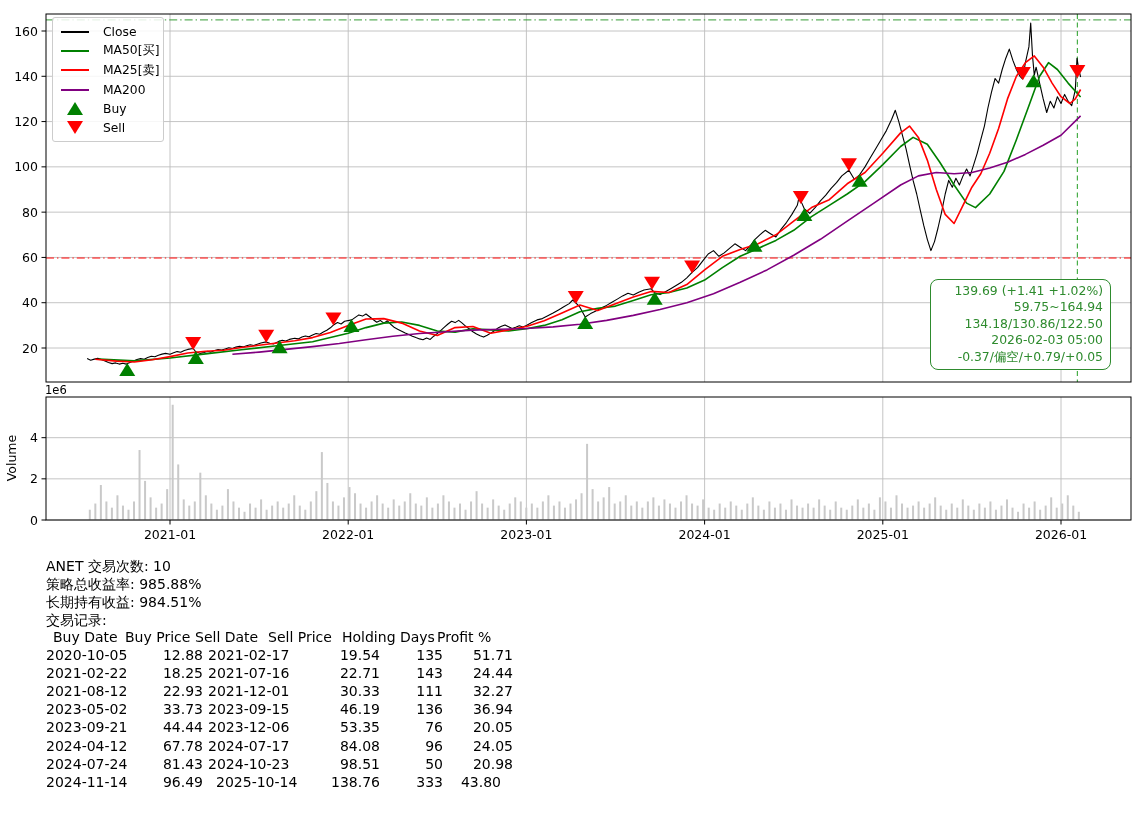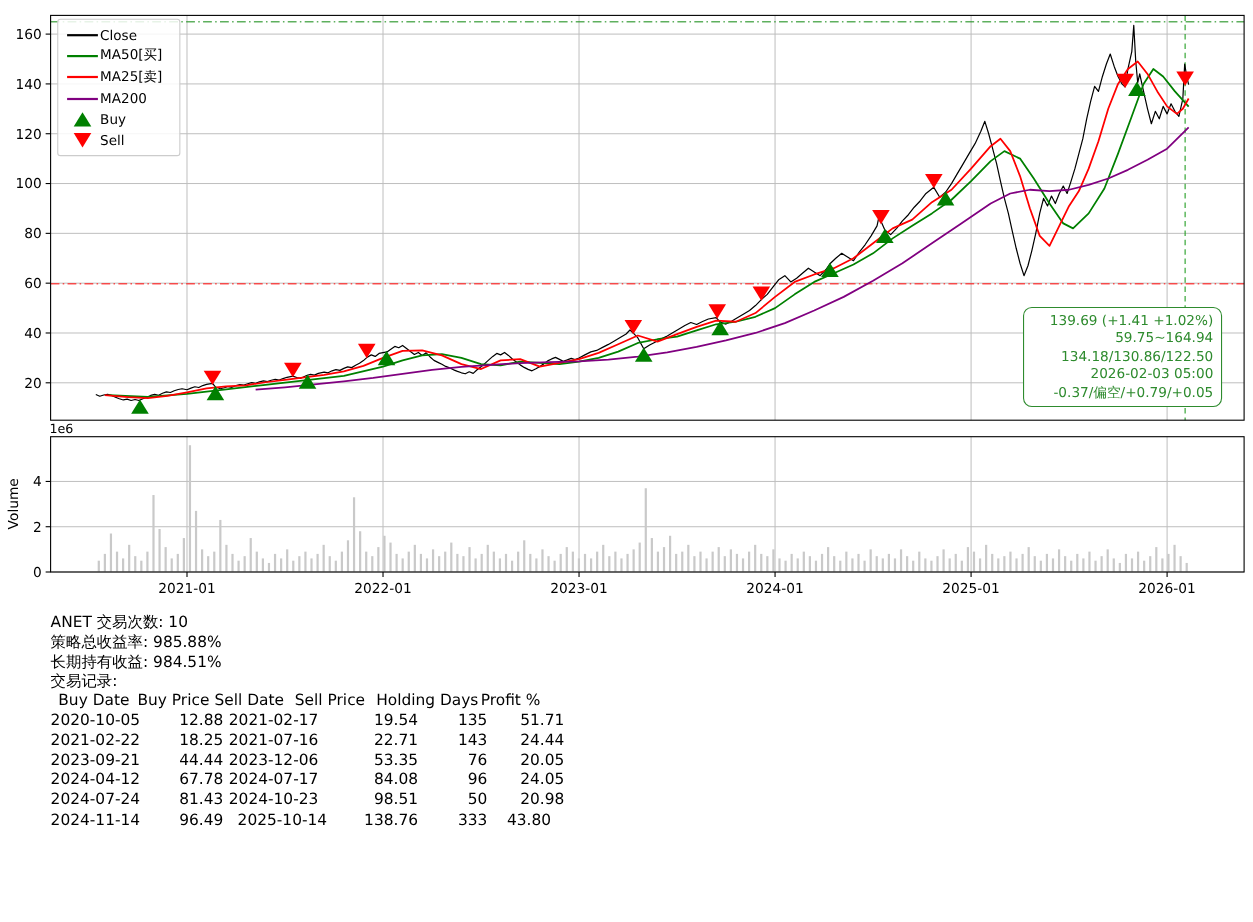--- a/index.html
+++ b/index.html
@@ -7,21 +7,21 @@
         font-family:"DejaVu Sans",sans-serif;overflow:hidden;}
   svg{position:absolute;left:0;top:0;}
   .legend{position:absolute;left:52px;top:17px;width:112px;
           background:rgba(255,255,255,0.85);border:1px solid #cccccc;border-radius:3px;
           padding:4px 6px 3px 6px;box-sizing:border-box;z-index:5;}
   .legend-row{display:flex;align-items:center;height:19.3px;}
   .legend-swatch{width:32px;display:flex;justify-content:center;align-items:center;flex:0 0 32px;}
   .legend-line{width:28px;height:0;border-top-width:2px;border-top-style:solid;}
   .tri-up{width:0;height:0;border-left:8px solid transparent;border-right:8px solid transparent;border-bottom:13px solid #008000;}
   .tri-down{width:0;height:0;border-left:8px solid transparent;border-right:8px solid transparent;border-top:13px solid #ff0000;margin-top:-2px;}
-  .legend-label{font-size:12.3px;color:#000;margin-left:0;white-space:nowrap;text-align:right;}
+  .legend-label{font-size:12.3px;color:#000;margin-left:12px;white-space:nowrap;text-align:right;}
   .annotation{position:absolute;left:930px;top:279px;width:181px;box-sizing:border-box;
               background:#ffffff;border:1.5px solid #2e8b2e;border-radius:8px;
               padding:3px 7px 4px 7px;text-align:right;z-index:5;}
   .annotation div{font-size:12.4px;line-height:16.4px;color:#2e8b2e;white-space:nowrap;}
   .stats{position:absolute;left:46px;top:557px;}
   .stats div{font-size:14px;line-height:18.1px;color:#000;white-space:pre;}
   .trades{position:absolute;left:46px;top:629px;width:520px;}
   .t-row{position:relative;height:18.1px;font-size:14px;color:#000;}
   .t-row span{position:absolute;top:0;white-space:nowrap;}
   .num{text-align:right;}
@@ -397,20 +397,36 @@
       </div>
       <div class="t-row">
         <span style="left: 0px;">2021-02-22</span>
         <span class="num" style="left: 87px; width: 70px;">18.25</span>
         <span style="left: 162px;">2021-07-16</span>
         <span class="num" style="left: 264px; width: 70px;">22.71</span>
         <span class="num" style="left: 337px; width: 60px;">143</span>
         <span class="num" style="left: 397px; width: 70px;">24.44</span>
       </div>
       <div class="t-row">
+        <span style="left: 0px;">2021-08-12</span>
+        <span class="num" style="left: 87px; width: 70px;">22.93</span>
+        <span style="left: 162px;">2021-12-01</span>
+        <span class="num" style="left: 264px; width: 70px;">30.33</span>
+        <span class="num" style="left: 337px; width: 60px;">111</span>
+        <span class="num" style="left: 397px; width: 70px;">32.27</span>
+      </div>
+      <div class="t-row">
+        <span style="left: 0px;">2023-05-02</span>
+        <span class="num" style="left: 87px; width: 70px;">33.73</span>
+        <span style="left: 162px;">2023-09-15</span>
+        <span class="num" style="left: 264px; width: 70px;">46.19</span>
+        <span class="num" style="left: 337px; width: 60px;">136</span>
+        <span class="num" style="left: 397px; width: 70px;">36.94</span>
+      </div>
+      <div class="t-row">
         <span style="left: 0px;">2023-09-21</span>
         <span class="num" style="left: 87px; width: 70px;">44.44</span>
         <span style="left: 162px;">2023-12-06</span>
         <span class="num" style="left: 264px; width: 70px;">53.35</span>
         <span class="num" style="left: 337px; width: 60px;">76</span>
         <span class="num" style="left: 397px; width: 70px;">20.05</span>
       </div>
       <div class="t-row">
         <span style="left: 0px;">2024-04-12</span>
         <span class="num" style="left: 87px; width: 70px;">67.78</span>

